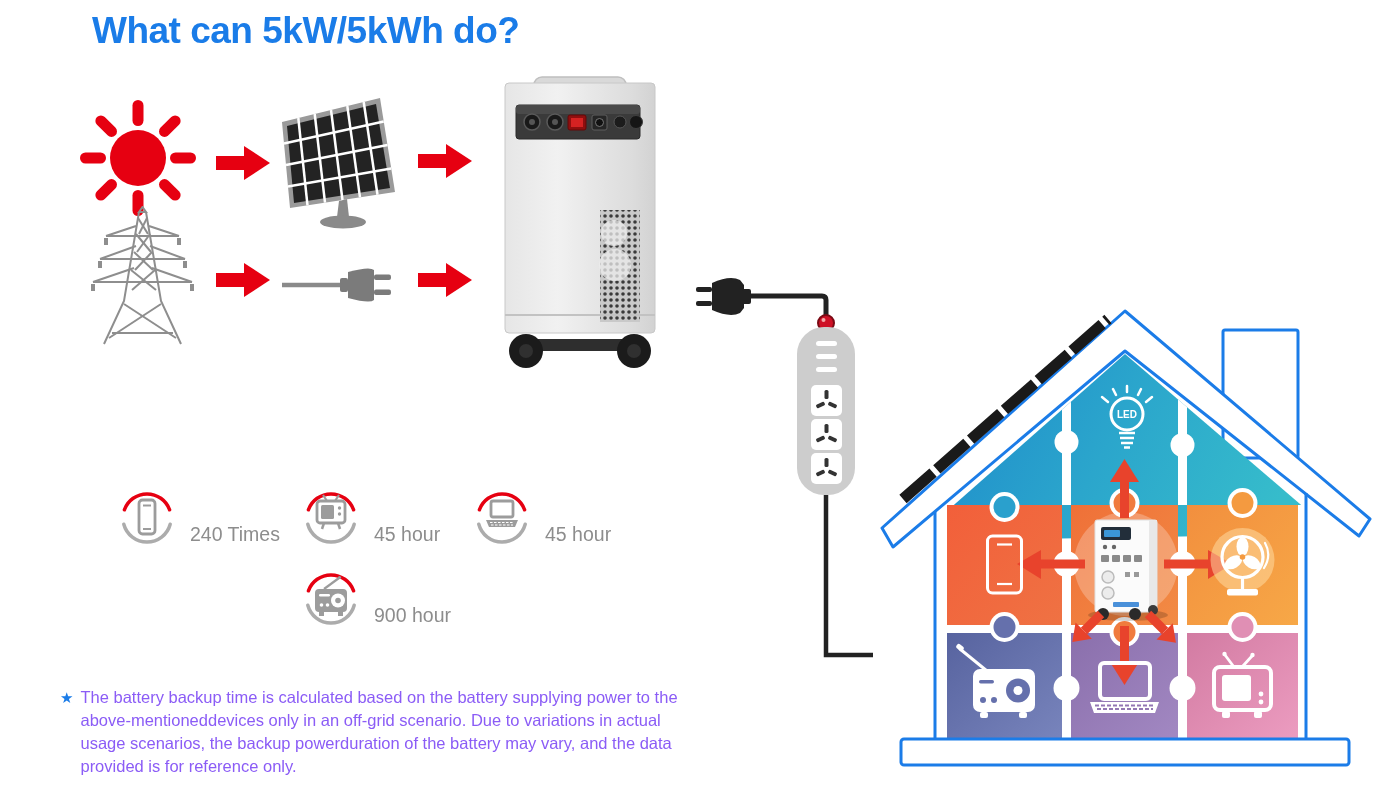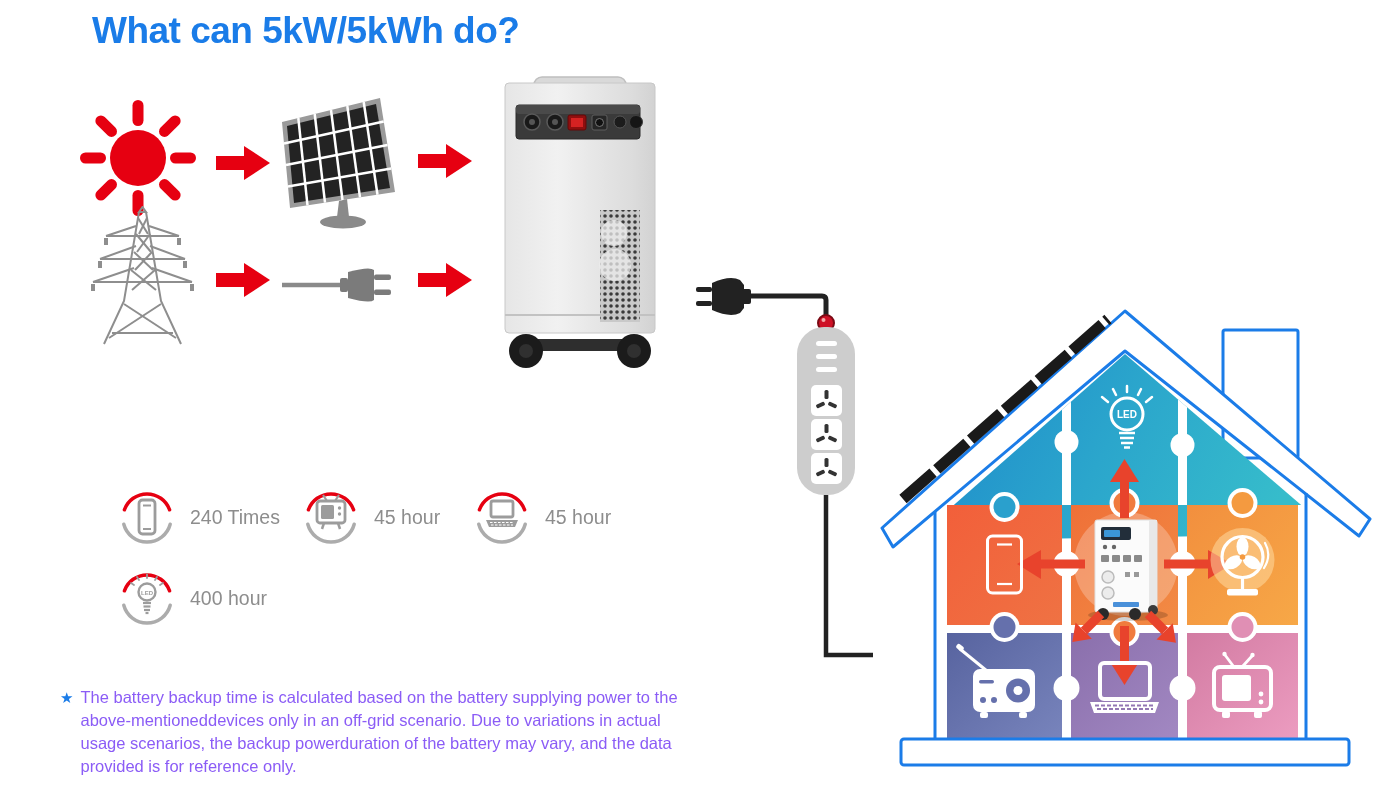--- a/index.html
+++ b/index.html
@@ -1,20 +1,20 @@
 <!DOCTYPE html>
 <html><head>
 <meta charset="utf-8">
 <style>
   html,body{margin:0;padding:0;background:#fff;}
   .canvas{position:relative;width:1385px;height:787px;background:#fff;overflow:hidden;
           font-family:"Liberation Sans", sans-serif;margin-left:48px;}
   .abs{position:absolute;}
   .title{left:44px;top:10px;font-size:37px;font-weight:600;color:#1A7CE8;letter-spacing:-0.5px;}
-  .stat{position:absolute;display:flex;align-items:center;}
+  .stat{position:absolute;display:flex;align-items:flex-end;}
   .stat .label{margin-left:14px;font-size:19.5px;color:#8D8D8D;}
   .note{left:12px;top:686px;width:640px;display:flex;gap:7px;}
   .note .marker{color:#1B7CE8;font-size:15px;padding-top:3px;}
   .note .text{color:#8b5cf6;font-size:16.5px;line-height:23px;width:600px;}
 </style>
 </head>
 <body>
 
 <div class="canvas">
 
@@ -228,43 +228,38 @@
       <path d="M6.4,21.8 A24,24 0 0 1 51.6,21.8" stroke="#E60011" stroke-width="3.5" fill="none" stroke-linecap="round"></path>
       <path d="M5.8,36.2 A24,24 0 0 0 52.2,36.2" stroke="#ACACAC" stroke-width="3.5" fill="none" stroke-linecap="round"></path>
       <rect x="18" y="13" width="22" height="16" rx="2" stroke="#9C9C9C" stroke-width="2.8" fill="none"></rect>
       <path d="M13,32 H45 L42,39 H16 Z" fill="#9C9C9C"></path>
       <line x1="17" y1="34.5" x2="41" y2="34.5" stroke="#fff" stroke-width="1.2" stroke-dasharray="2.5 1.5"></line>
       <line x1="18" y1="37" x2="40" y2="37" stroke="#fff" stroke-width="1.2" stroke-dasharray="2.5 1.5"></line>
     </svg>
     <span class="label">45 hour</span>
   </div>
 
-  <div class="stat" style="left:70px;top:569px">
+
+  <div class="stat" style="left:254px;top:569px">
     <svg width="58" height="58" viewBox="0 0 58 58">
       <path d="M6.4,21.8 A24,24 0 0 1 51.6,21.8" stroke="#E60011" stroke-width="3.5" fill="none" stroke-linecap="round"></path>
       <path d="M5.8,36.2 A24,24 0 0 0 52.2,36.2" stroke="#ACACAC" stroke-width="3.5" fill="none" stroke-linecap="round"></path>
-      <circle cx="29" cy="23" r="8.5" stroke="#9C9C9C" stroke-width="2.4" fill="none"></circle>
-      <text x="29" y="25.5" font-size="6" font-weight="bold" fill="#9C9C9C" text-anchor="middle" font-family="Liberation Sans, sans-serif">LED</text>
-      <g stroke="#9C9C9C" stroke-width="1.8" stroke-linecap="round">
-        <line x1="29" y1="9" x2="29" y2="5.5"></line>
-          <line x1="21" y1="11" x2="19" y2="8"></line>
-        <line x1="37" y1="11" x2="39" y2="8"></line>
-          <line x1="16" y1="16" x2="13" y2="14"></line>
-        <line x1="42" y1="16" x2="45" y2="14"></line>
-      </g>
-      <g stroke="#9C9C9C" stroke-width="2.2">
-        <line x1="25" y1="34" x2="33" y2="34"></line>
-          <line x1="25.5" y1="37.5" x2="32.5" y2="37.5"></line>
-        <line x1="26" y1="41" x2="32" y2="41"></line>
-          <line x1="27.5" y1="44" x2="30.5" y2="44"></line>
-      </g>
+      <line x1="22" y1="20" x2="37" y2="9" stroke="#9C9C9C" stroke-width="2.2"></line>
+      <circle cx="37.5" cy="8.5" r="1.6" fill="#9C9C9C"></circle>
+      <rect x="13" y="20" width="32" height="23" rx="4" fill="#9C9C9C"></rect>
+      <circle cx="36" cy="31.5" r="7" fill="#fff"></circle>
+        <circle cx="36" cy="31.5" r="2.8" fill="#9C9C9C"></circle>
+      <rect x="17" y="25" width="11" height="2.5" rx="1.2" fill="#fff"></rect>
+      <circle cx="19.5" cy="36" r="1.8" fill="#fff"></circle>
+        <circle cx="25.5" cy="36" r="1.8" fill="#fff"></circle>
+      <rect x="17" y="43" width="5" height="4" fill="#9C9C9C"></rect>
+        <rect x="36" y="43" width="5" height="4" fill="#9C9C9C"></rect>
     </svg>
-    <span class="label">400 hour</span>
+    <span class="label">900 hour</span>
   </div>
-
 
 
   <div class="abs note">
     <span class="marker">★</span>
     <span class="text">The battery backup time is calculated based on the battery supplying power to the above-mentioneddevices only in an off-grid scenario. Due to variations in actual usage scenarios, the backup powerduration of the battery may vary, and the data provided is for reference only.</span>
   </div>
 
   <svg class="abs" style="left:825px;top:296px" width="560" height="494" viewBox="0 0 560 494">
     <defs>
       <linearGradient id="gableGrad" x1="0" y1="0" x2="1" y2="0.25">

